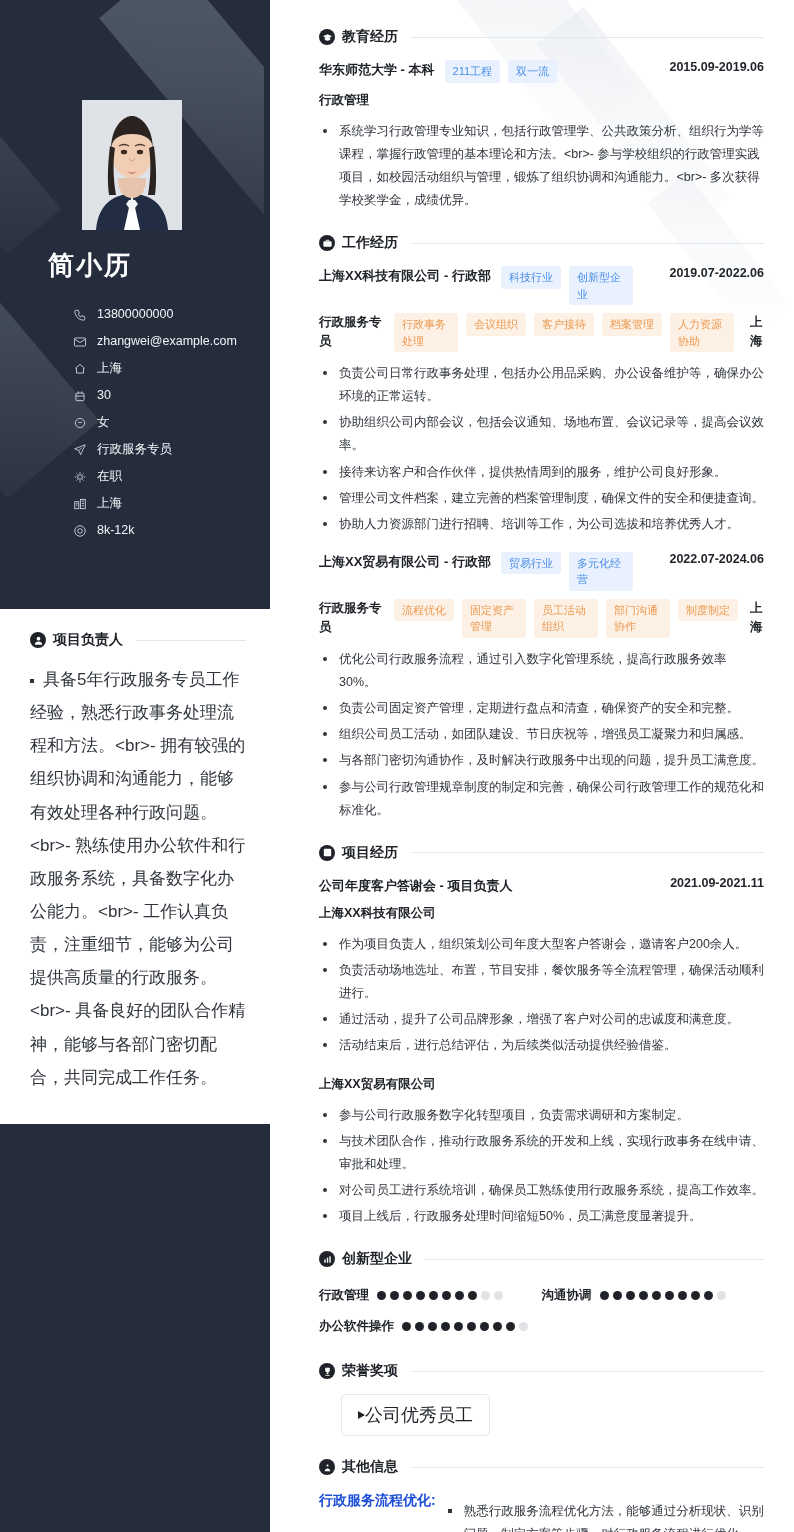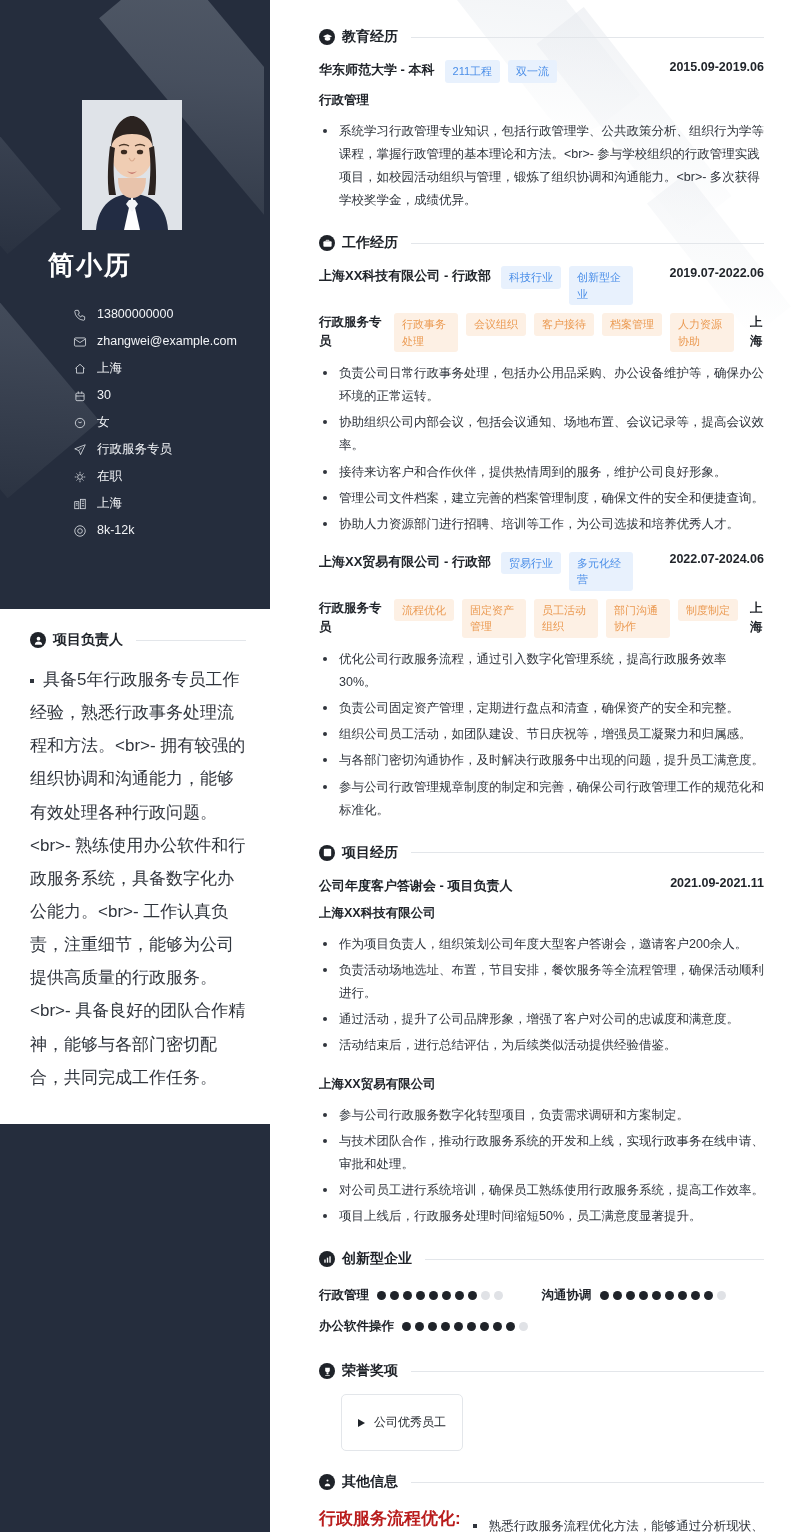--- a/index.html
+++ b/index.html
@@ -292,45 +292,44 @@
   }
   .dots{display:flex;gap:4px;align-items:center;}
   .dot{width:9px;height:9px;border-radius:50%;background:#1f2329;}
   .dot.off{background:#e0e2e6;}
 
   
   .honor-list{display:flex;flex-wrap:wrap;gap:10px;padding-left:22px;}
   .honor-chip{
     display:inline-flex;
     align-items:center;
-    gap:9px;
     border:1px solid #e3e6ea;
     border-radius:5px;
-    padding:19px 16px;
-    font-size:12px;
+    padding:8px 16px;
+    font-size:18px;
     color:#1f2329;
     background:#fff;
   }
   .honor-chip .tri{
     width:0;height:0;
     border-left:7px solid #1f2329;
     border-top:4.5px solid transparent;
     border-bottom:4.5px solid transparent;
   }
 
   
   .other-row{
     display:flex;
     align-items:flex-start;
     gap:8px;
   }
   .other-label{
-    font-size:17px;
-    font-weight:700;
-    color:#b91c1c;
+    font-size:14px;
+    font-weight:700;
+    color:#1d4ed8;
     white-space:nowrap;
     padding-top:2px;
   }
   .other-body{flex:1 1 auto;}
   .other-body .bullets li{line-height:1.85;}
 </style>
 </head>
 <body>
 
 <div class="resume">

